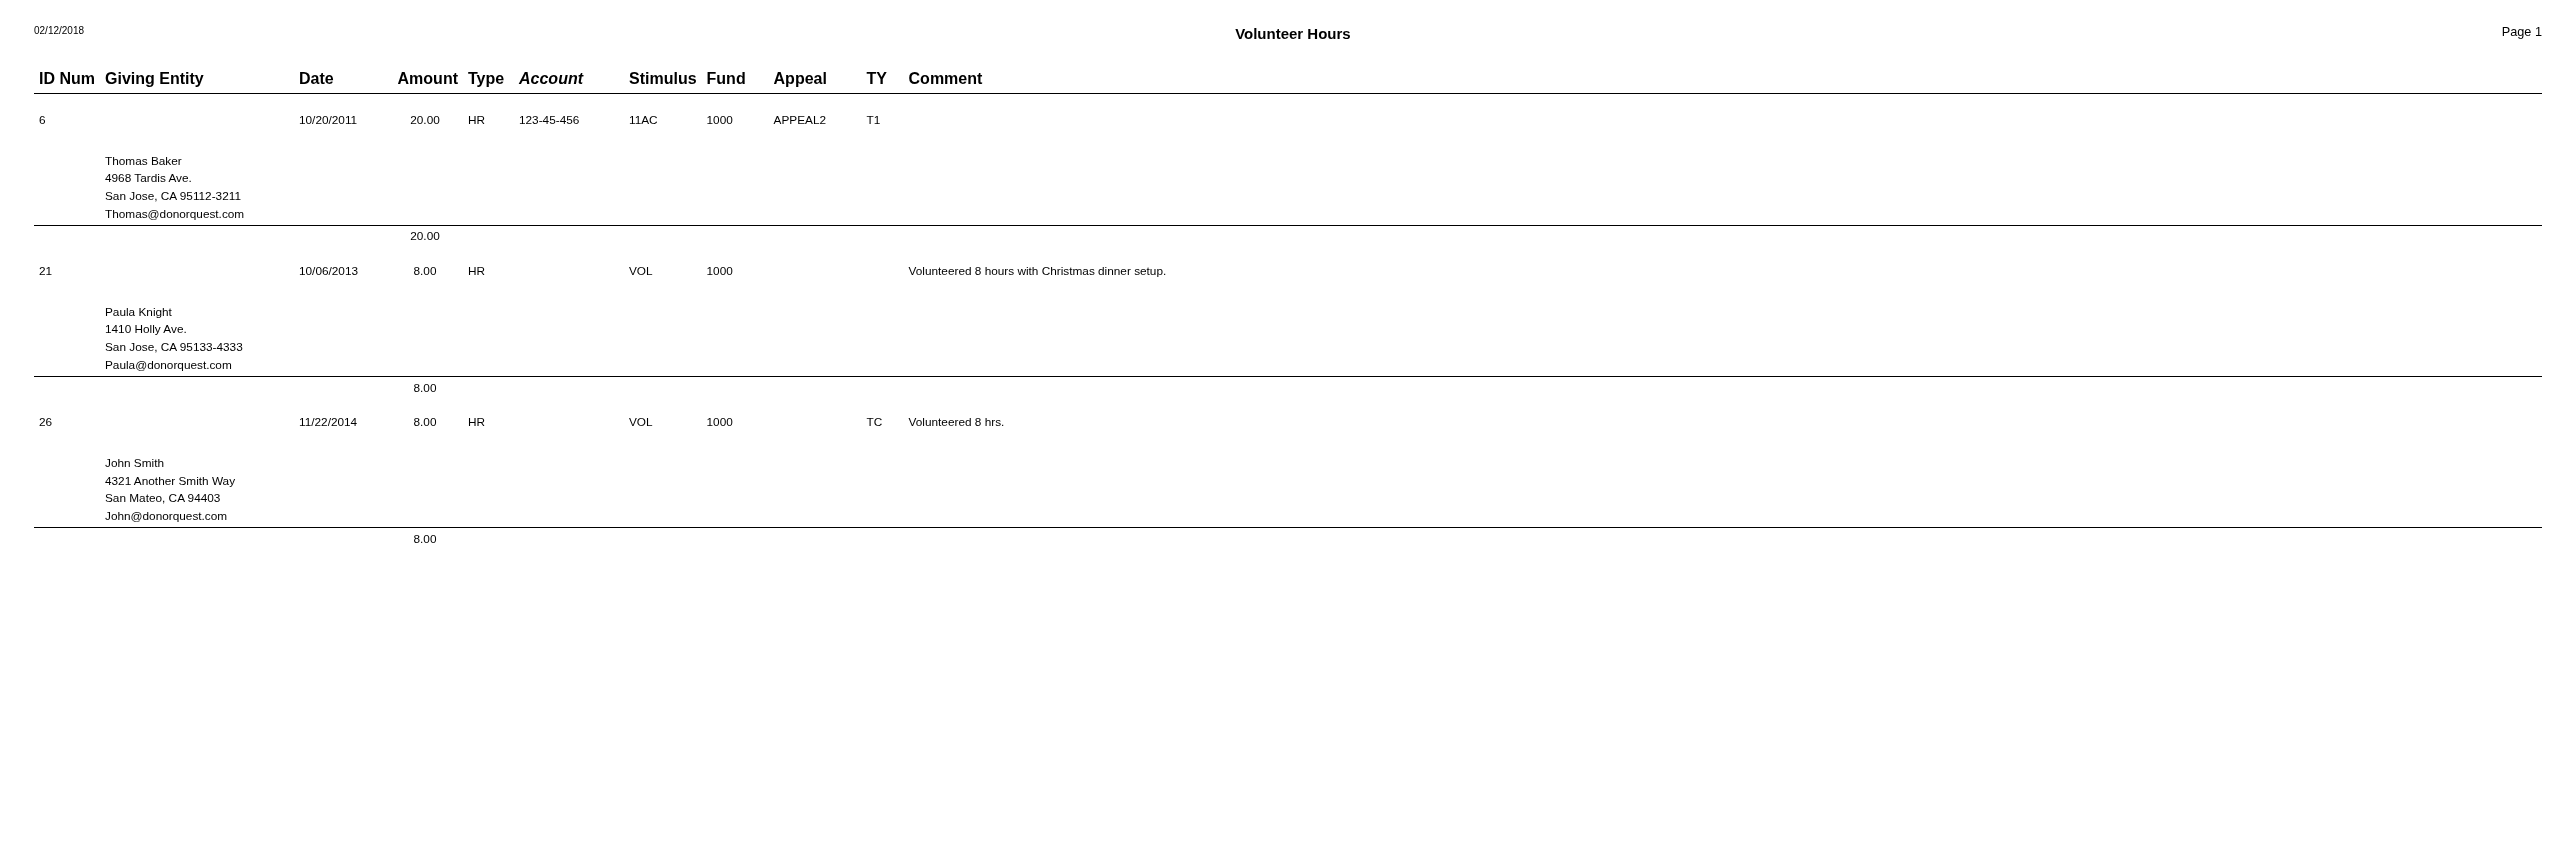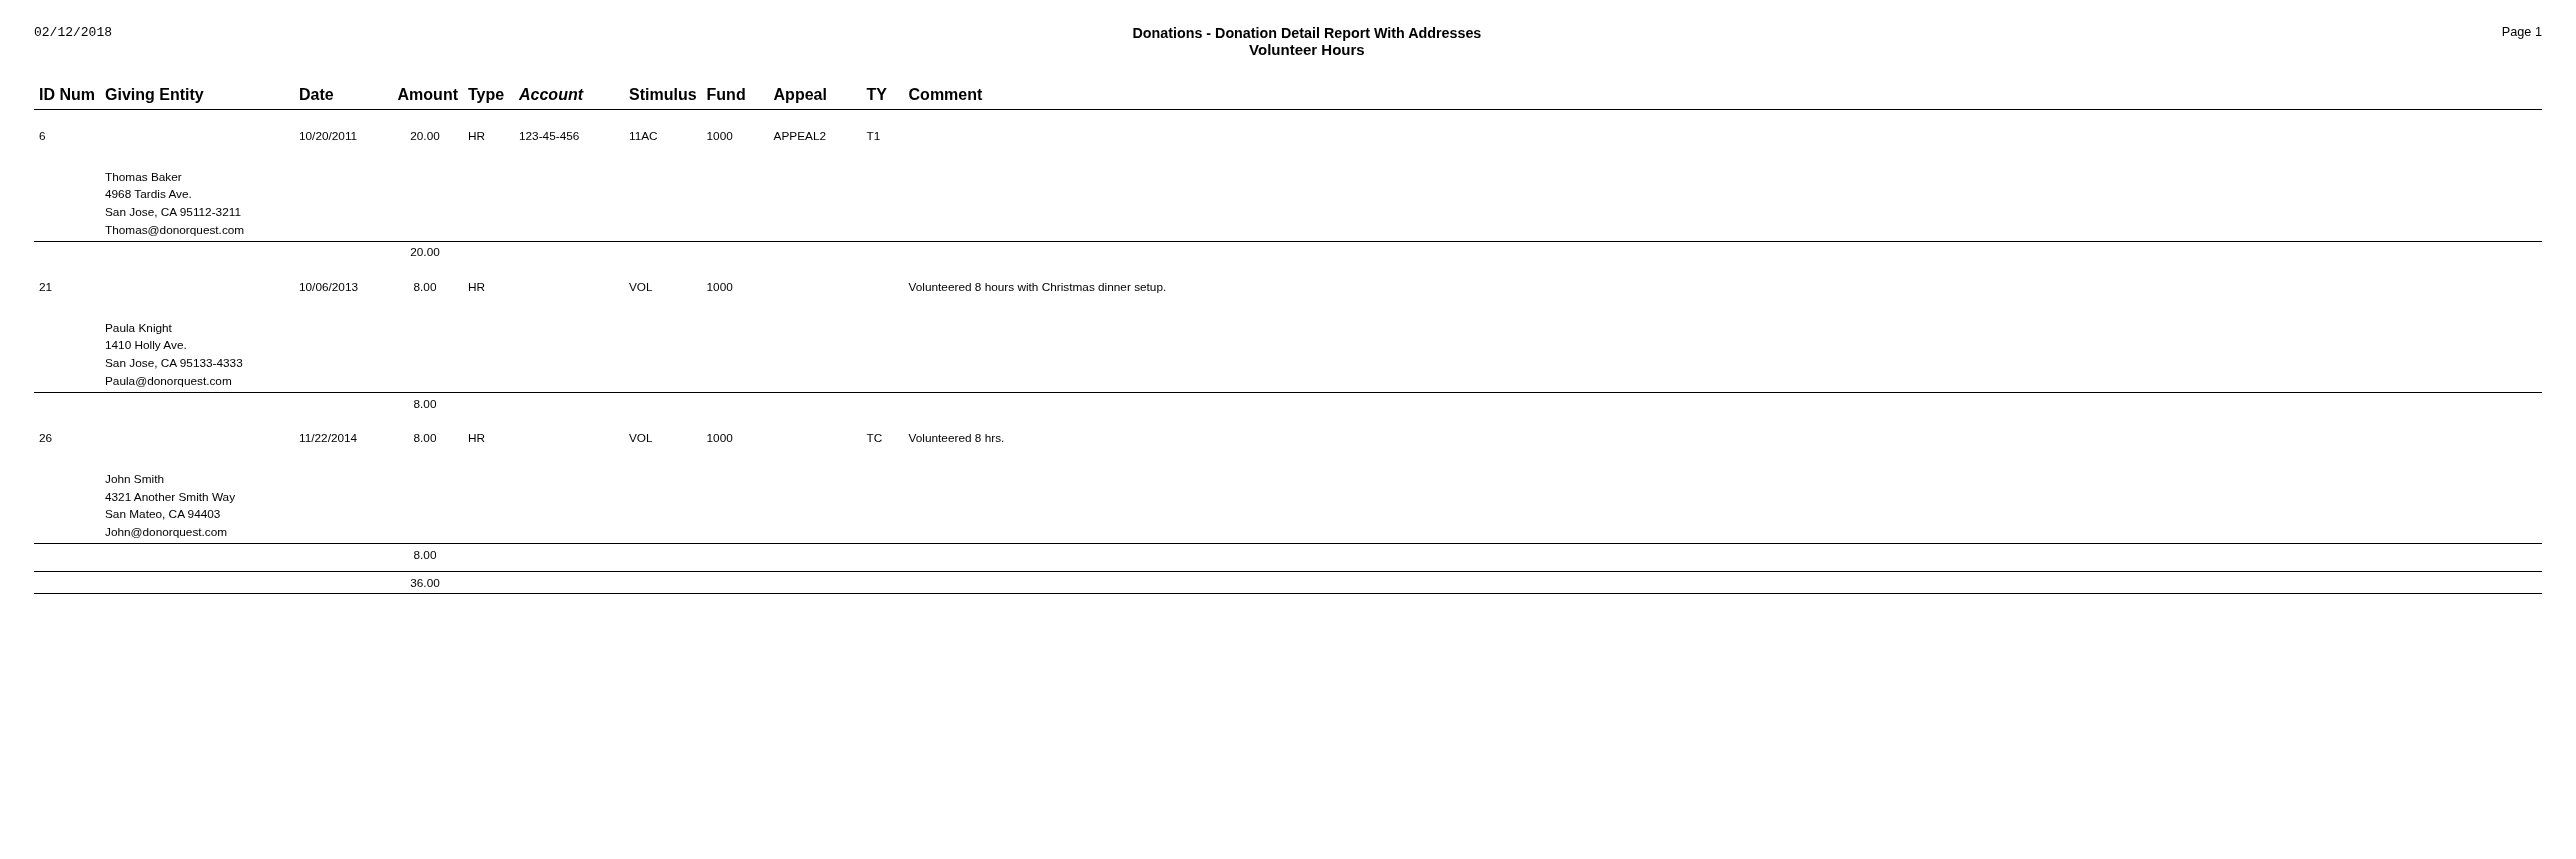--- a/index.html
+++ b/index.html
@@ -17,23 +17,22 @@
     }
 
     .header {
       display: flex;
       justify-content: space-between;
       align-items: flex-start;
       margin-bottom: 25px;
     }
 
     .header-date {
-      font-size: 13px;
+      font-size: 10px;
       font-weight: normal;
-      font-family: Liberation Mono, monospace;
     }
 
     .header-title {
       text-align: center;
       flex: 1;
     }
 
     .header-title .main-title {
       font-size: 14.3px;
       font-weight: bold;
@@ -86,21 +85,20 @@
     .section-gap {
       height: 17px;
     }
   </style>
 </head>
 <body>
 
 <div class="header">
   <div class="header-date">02/12/2018</div>
   <div class="header-title">
-    <div class="main-title">Donations - Donation Detail Report With Addresses</div>
     <div class="sub-title">Volunteer Hours</div>
   </div>
   <div class="header-page">Page 1</div>
 </div>
 
 <table class="report-table">
   <thead>
     <tr>
       <th style="width:51px;">ID Num</th>
       <th style="width:194px;">Giving Entity</th>
@@ -196,20 +194,15 @@
       <td style="vertical-align:top; padding-top:1.7px; max-width:211px;">Volunteered 8 hrs.</td>
     </tr>
       <tr>
       <td colspan="3" style="border-top:0.8px solid #000; padding-top:3.4px;"></td>
       <td class="td-amount" style="border-top:0.8px solid #000; padding-top:3.4px; font-size:11.8px;">8.00</td>
       <td colspan="7" style="border-top:0.8px solid #000; padding-top:3.4px;"></td>
     </tr>
       <tr>
         <td colspan="11" style="height:8.4px;"></td>
       </tr>
-      <tr>
-    <td colspan="3" style="border-top:1.7px solid #000; border-bottom:1.7px solid #000; padding:3.4px 5px;"></td>
-    <td class="td-amount" style="border-top:1.7px solid #000; border-bottom:1.7px solid #000; padding:3.4px 5px; font-size:11.8px;">36.00</td>
-    <td colspan="7" style="border-top:1.7px solid #000; border-bottom:1.7px solid #000; padding:3.4px 5px;"></td>
-  </tr>
     </tbody>
 </table>
 
 
 </body></html>

